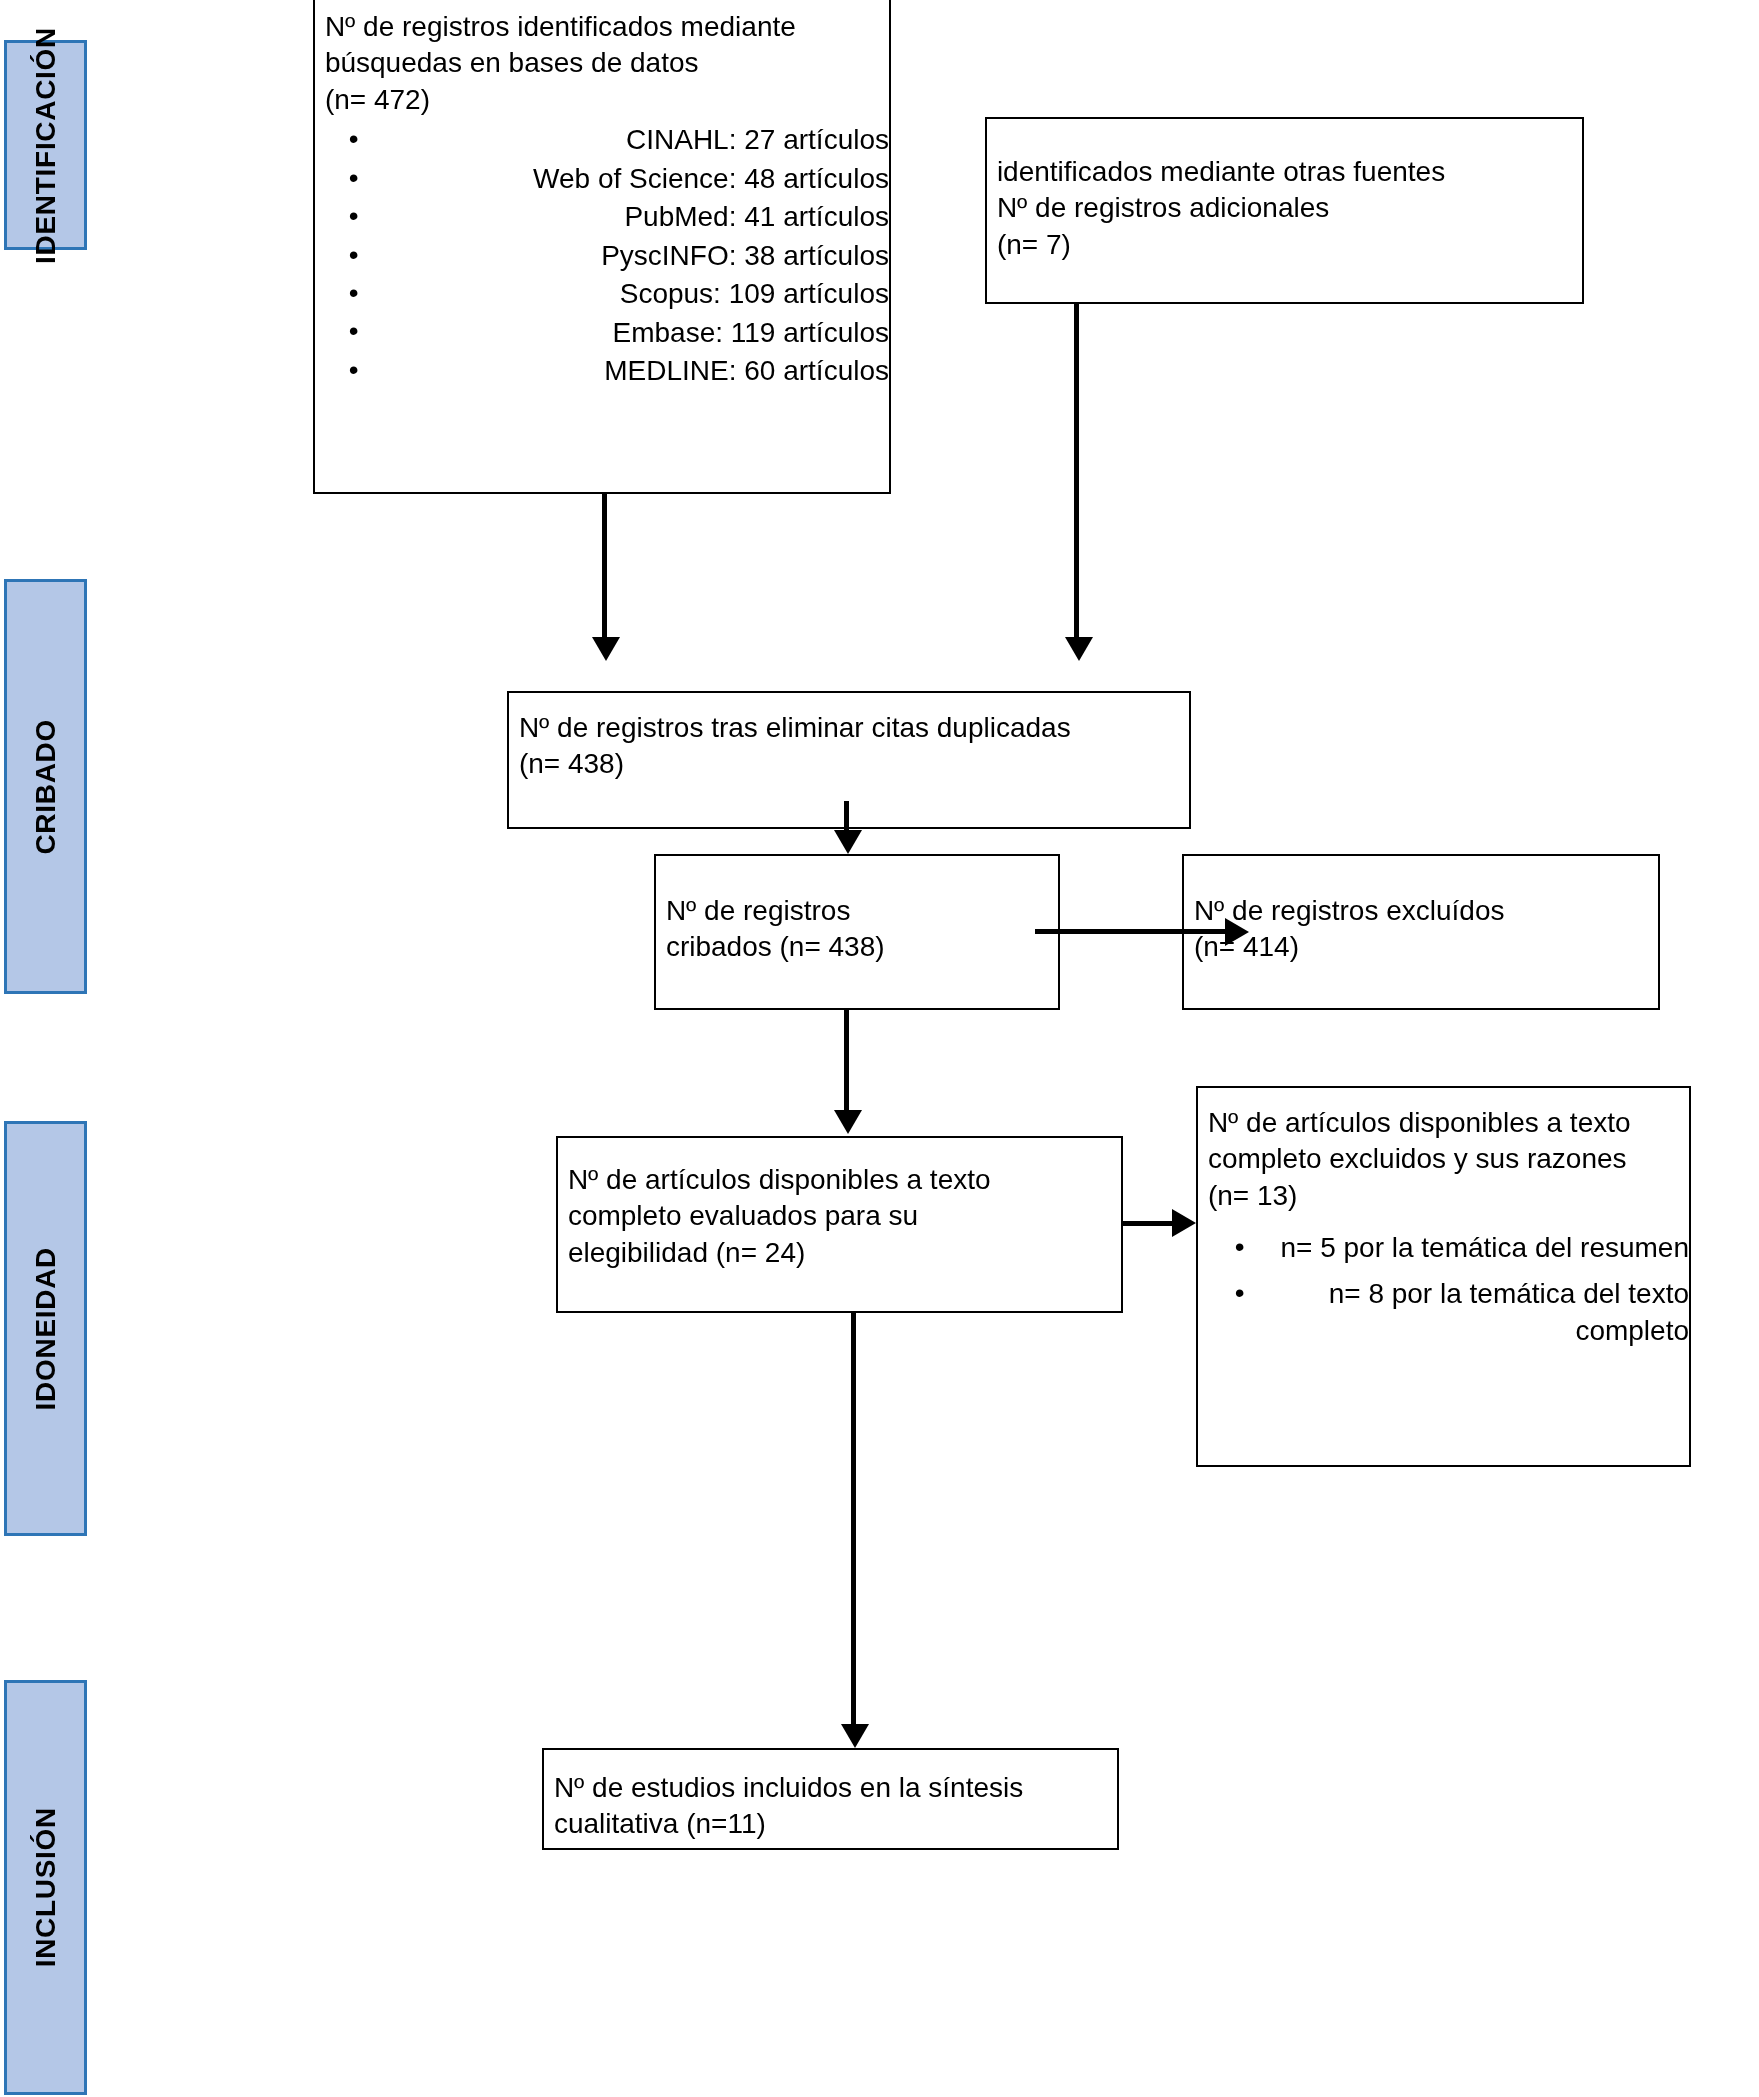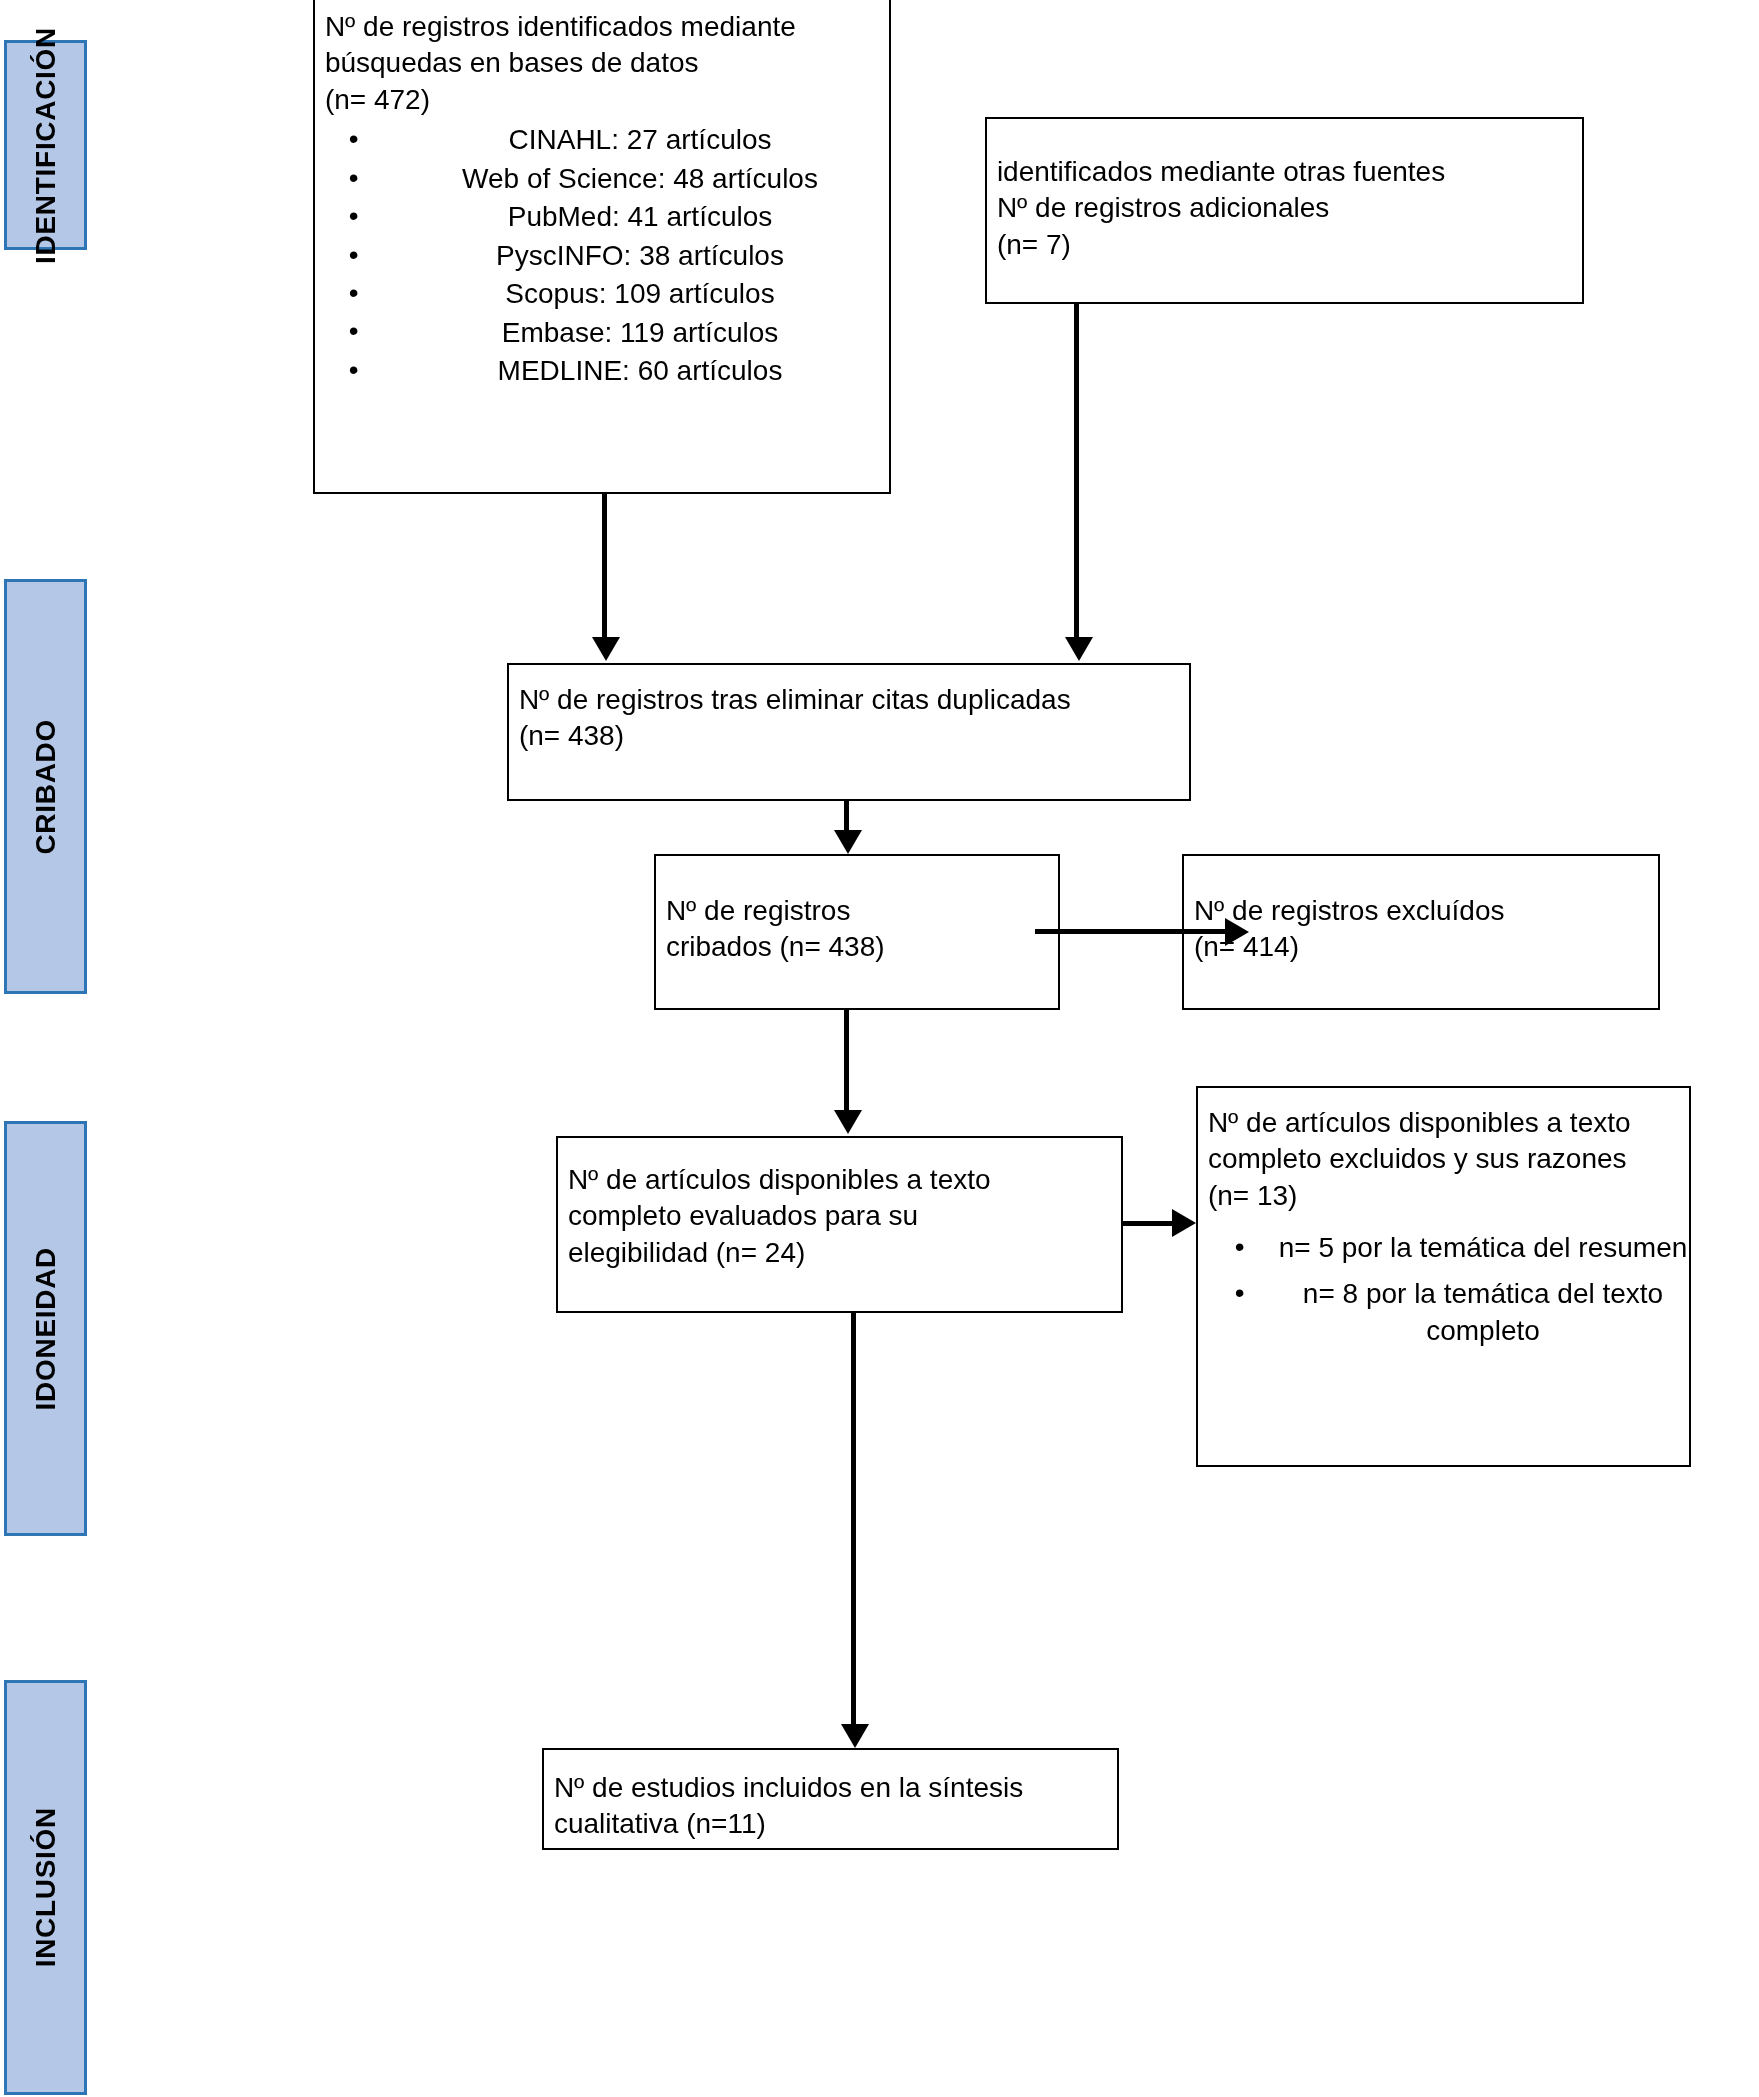--- a/index.html
+++ b/index.html
@@ -56,35 +56,35 @@
 
   .bullets {
     list-style: none;
     margin: 4.2px 0 0 0;
     padding: 0 0 0 21px;
   }
   .bullets li {
     position: relative;
     padding-left: 55px;
     margin: 0 0 2.1px 0;
-    text-align: center;
+    text-align: right;
   }
   .bullets li::before {
     content: "\2022";
     position: absolute;
     left: 12.7px;
     top: -1.4px;
     font-size: 28px;
     line-height: 1.30;
   }
 
   
   #node-identified          { left:313px; top:-2.8px;   width:578px; height:497px; padding-top:9.9px; }
   #node-additional          { left:985px; top:117px; width:599px; height:187px; padding-top:35px; }
-  #node-duplicates          { left:507px;  top:663px; width:684px; height:138px; padding-top:17px; }
+  #node-duplicates          { left:507px;  top:691px; width:684px; height:138px; padding-top:17px; }
   #node-screened            { left:654px;  top:854px;width:406px; height:156px; padding-top:37px; }
   #node-screened-excluded   { left:1182px; top:854px;width:478px; height:156px; padding-top:37px; }
   #node-fulltext            { left:556px;  top:1136px;width:567px; height:177px; padding-top:24px; }
   #node-fulltext-excluded   { left:1196px; top:1086px;width:495px; height:381px; padding-top:17px; }
   #node-included            { left:542px;  top:1748px;width:577px; height:102px; padding-top:19.7px; }
 
   #node-fulltext-excluded .bullets { margin-top: 16px; padding-left: 24px; }
   #node-fulltext-excluded .bullets li { margin-bottom: 9.9px; }
 
   

